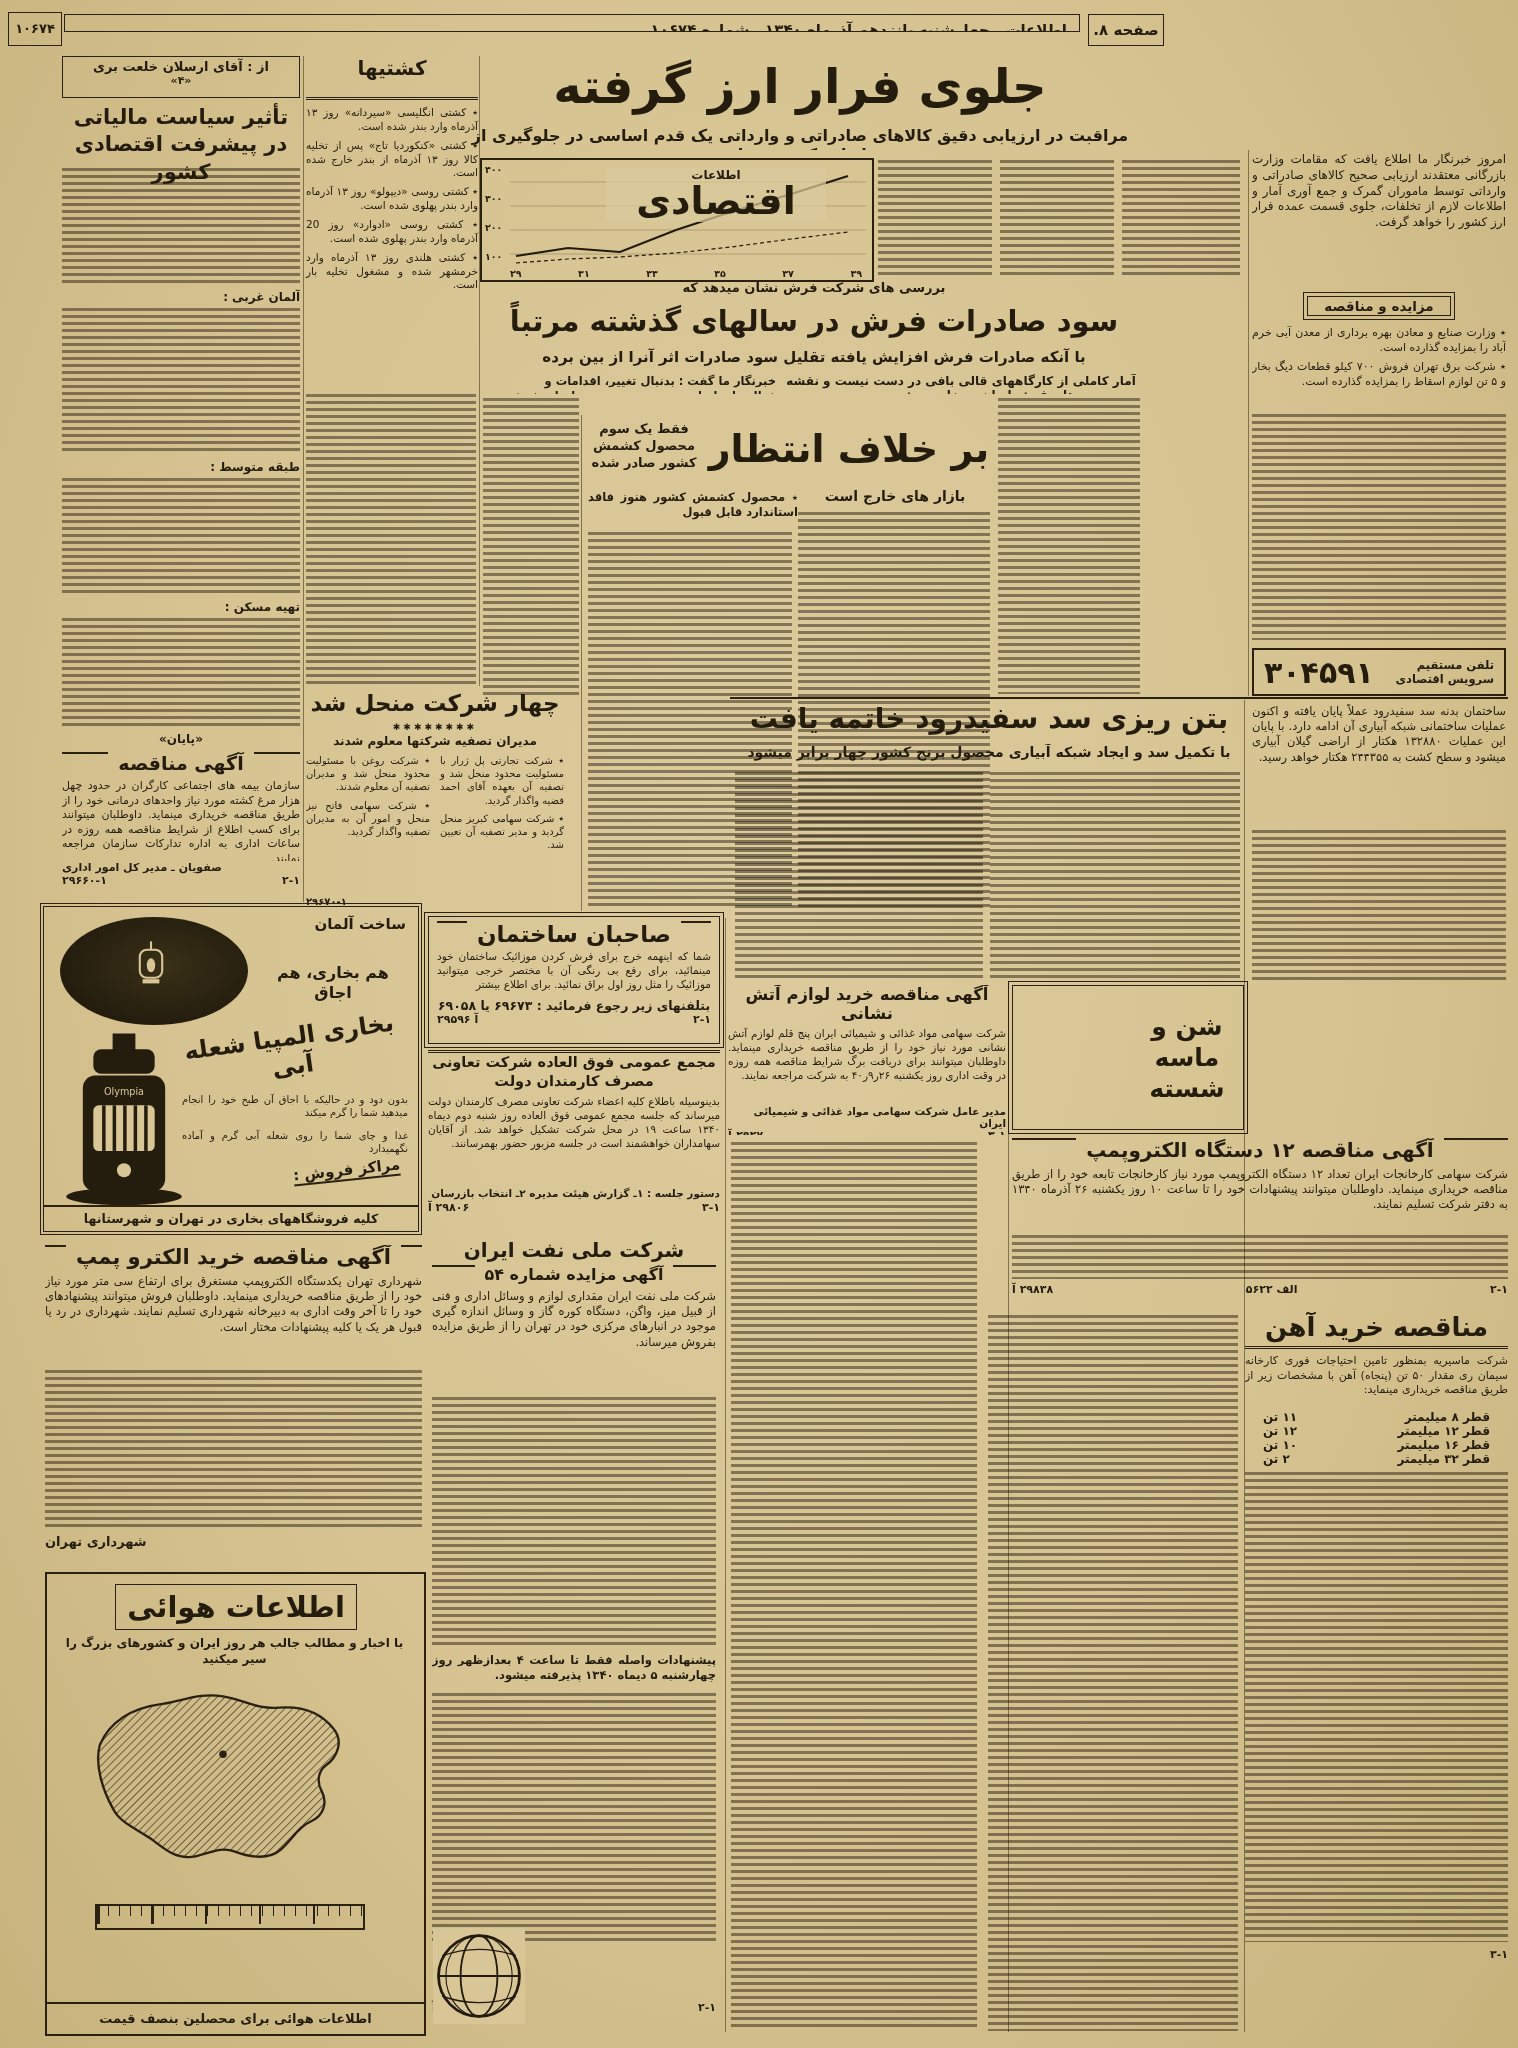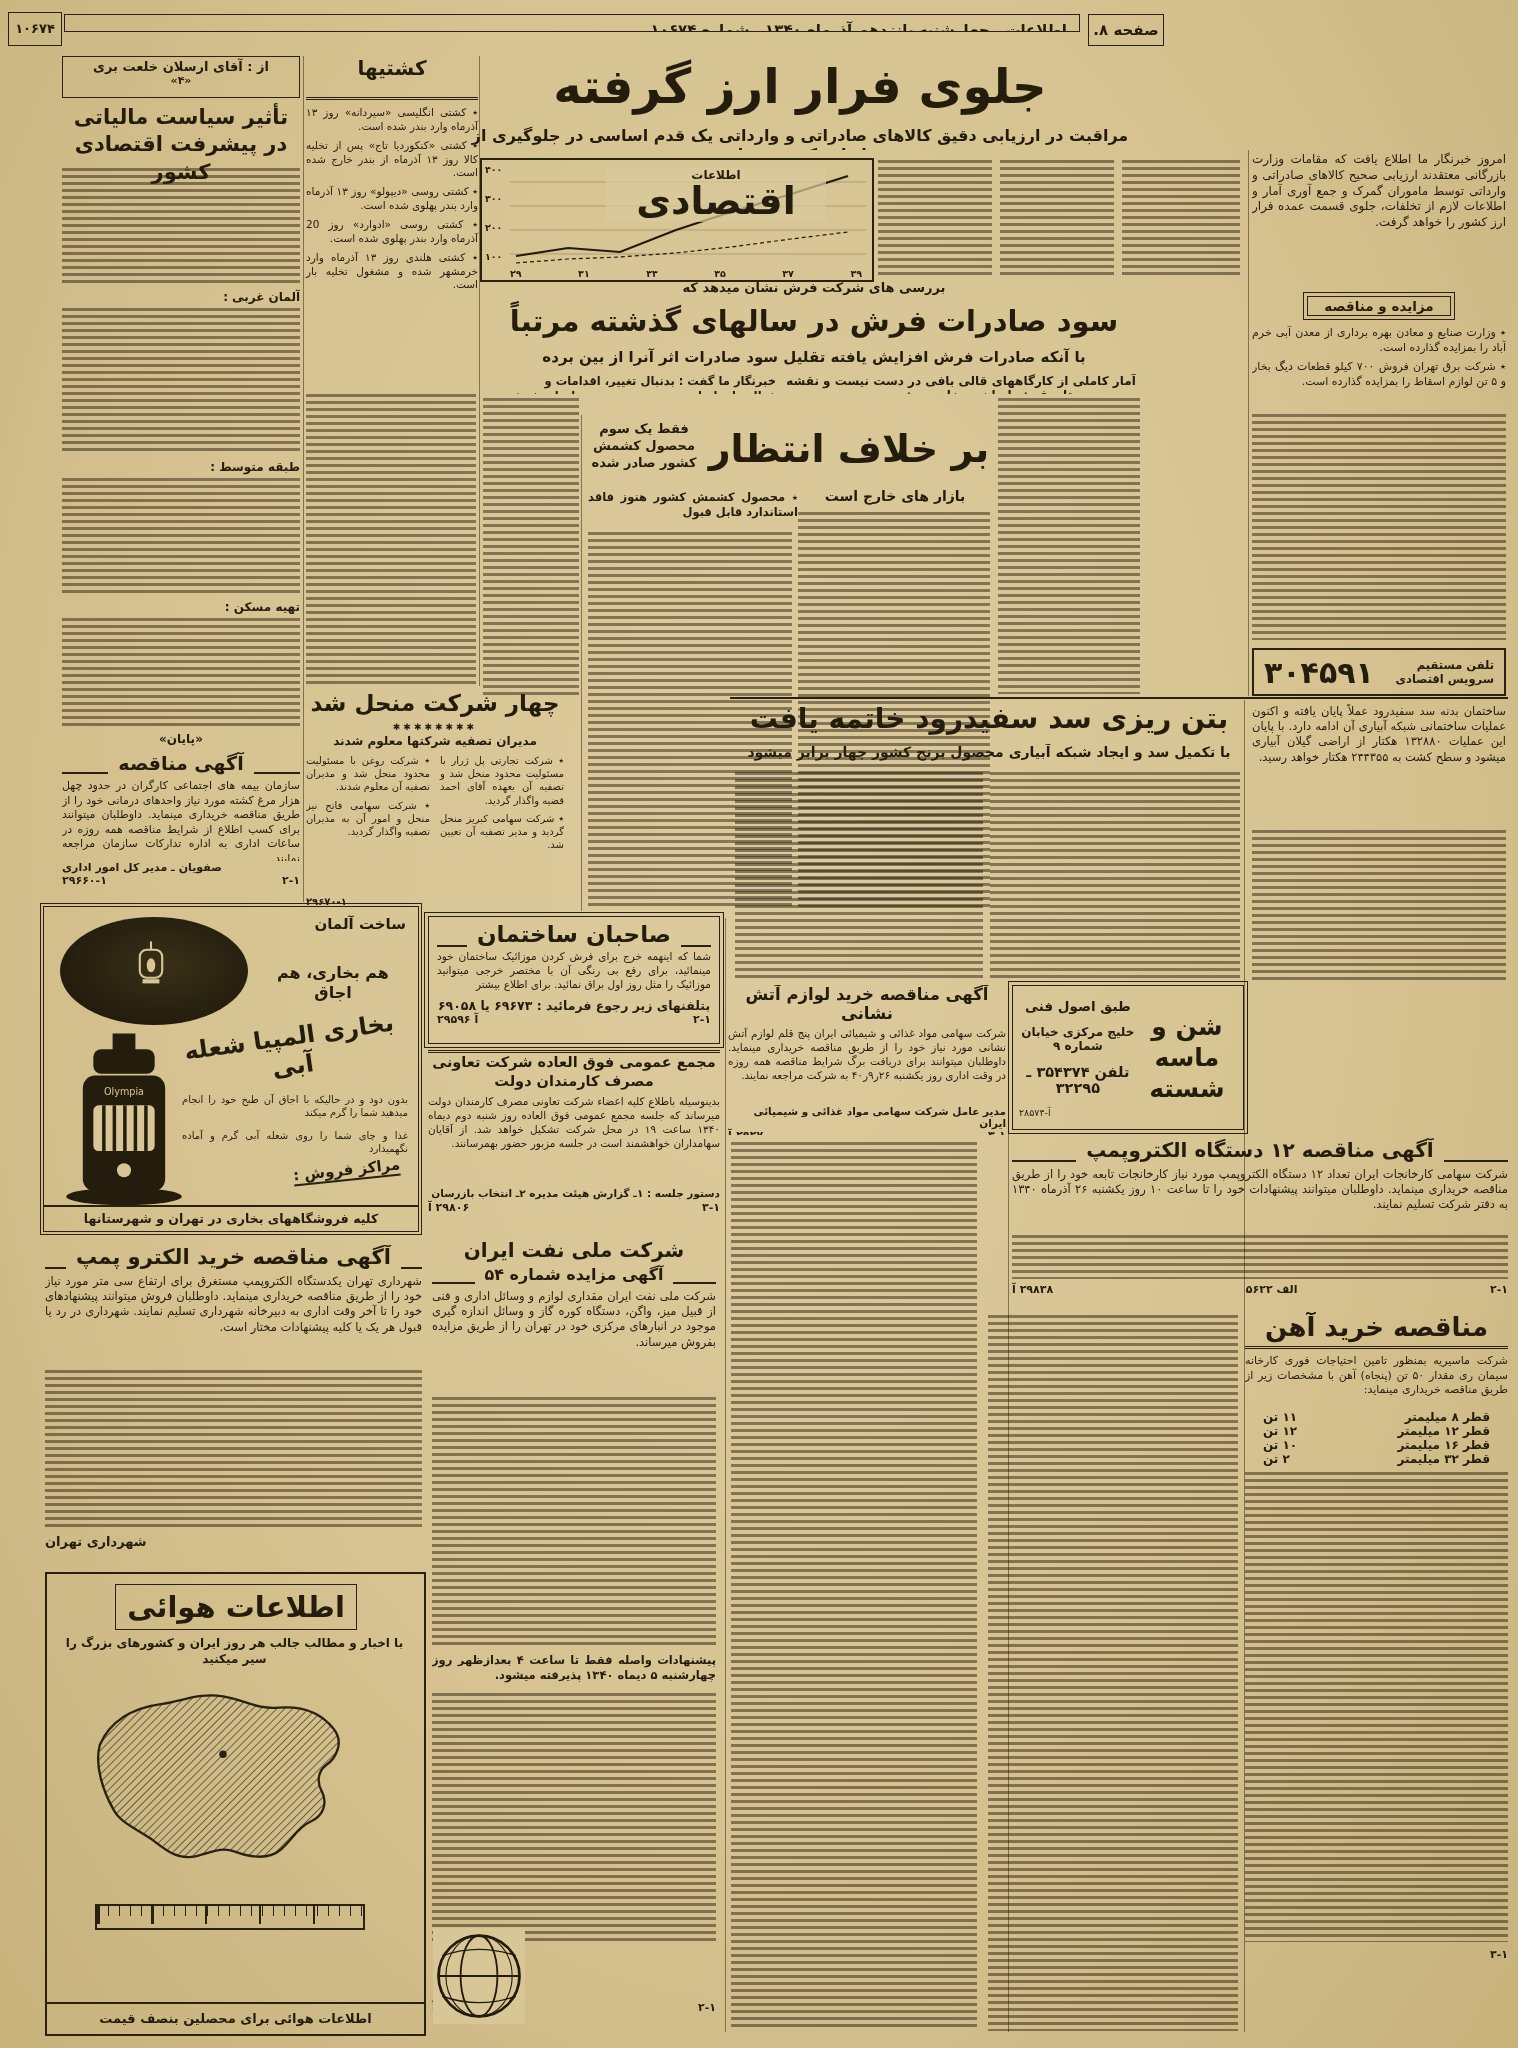--- a/index.html
+++ b/index.html
@@ -16,21 +16,21 @@
   .thin{border-width:1.5px}
   .b{font-weight:bold}
   .c{text-align:center}
   .j{text-align:justify}
   .t{line-height:1.32}
   .clip{overflow:hidden}
   .greek{background-image:repeating-linear-gradient(to bottom,rgba(34,26,11,.60) 0,rgba(34,26,11,.60) 3.4px,transparent 3.4px,transparent 8.6px)}
   .greek.fine{background-image:repeating-linear-gradient(to bottom,rgba(34,26,11,.48) 0,rgba(34,26,11,.48) 2.6px,transparent 2.6px,transparent 7px)}
   .vrule{position:absolute;width:1px;background:rgba(58,47,22,.55)}
   .hrule{position:absolute;height:2px;background:#2a2111}
-  .ornhead{display:flex;align-items:flex-end;gap:10px;font-weight:bold;text-align:center}
+  .ornhead{display:flex;align-items:flex-start;gap:10px;font-weight:bold;text-align:center}
   .ornhead:before,.ornhead:after{content:"";flex:1;border-top:2px solid #2a2111;height:0}
   .refrow{display:flex;justify-content:space-between;font-weight:bold;font-size:11px}
   .dbl{border:1px solid #2a2111;outline:1px solid #2a2111;outline-offset:3px}
   p{margin:0 0 5px 0}
 </style>
 </head>
 <body>
 
 <div id="paper">
 
@@ -239,26 +239,20 @@
     <div class="t j" style="font-size:10.5px;height:78px;overflow:hidden;margin-top:4px">شرکت سهامی مواد غذائی و شیمیائی ایران پنج قلم لوازم آتش نشانی مورد نیاز خود را از طریق مناقصه خریداری مینماید. داوطلبان میتوانند برای دریافت برگ شرایط مناقصه همه روزه در وقت اداری روز یکشنبه ۲۶ر۹ر۴۰ به شرکت مراجعه نمایند.</div>
     <div class="b" style="font-size:10.5px;text-align:right">مدیر عامل شرکت سهامی مواد غذائی و شیمیائی ایران</div>
     <div class="refrow">
       <span>۳-۱</span>
       <span>۲۹۲۷۰-آ</span>
     </div>
   </div>
 
   <div class="abs dbl" style="left:1012px;top:985px;width:232px;height:145px;box-sizing:border-box;display:flex;padding:6px">
     <div class="c b" style="width:46%;font-size:25px;line-height:1.25;display:flex;align-items:center;justify-content:center">شن و ماسه شسته</div>
-    <div style="width:54%;display:flex;flex-direction:column;justify-content:space-around;text-align:center">
-      <div class="b" style="font-size:13.5px">طبق اصول فنی</div>
-      <div class="b" style="font-size:12px">خلیج مرکزی خیابان شماره ۹</div>
-      <div class="b" style="font-size:14.5px">تلفن ۳۵۴۳۷۴ ـ ۳۲۲۹۵</div>
-      <div style="font-size:9.5px;text-align:left">آ-۲۸۵۷۴</div>
-    </div>
   </div>
 
   <div class="abs clip" style="left:1012px;top:1138px;width:496px;height:166px">
     <div class="ornhead" style="font-size:20px">
         <span>آگهی مناقصه ۱۲ دستگاه الکتروپمپ</span>
       </div>
     <div class="t j" style="font-size:11.5px;height:64px;overflow:hidden;margin-top:5px">شرکت سهامی کارخانجات ایران تعداد ۱۲ دستگاه الکتروپمپ مورد نیاز کارخانجات تابعه خود را از طریق مناقصه خریداری مینماید. داوطلبان میتوانند پیشنهادات خود را تا ساعت ۱۰ روز یکشنبه ۲۶ آذرماه ۱۳۴۰ به دفتر شرکت تسلیم نمایند.</div>
     <div class="greek fine" style="height:44px;margin:4px 0"></div>
     <div class="refrow">
       <span>۲-۱</span>

